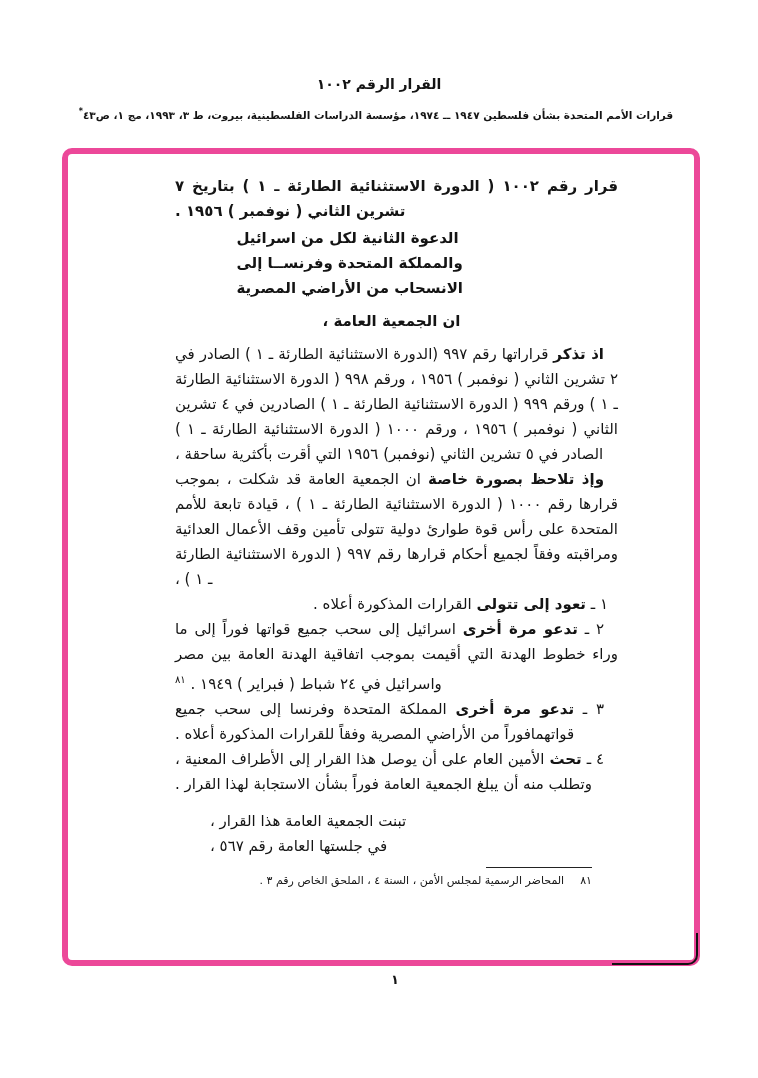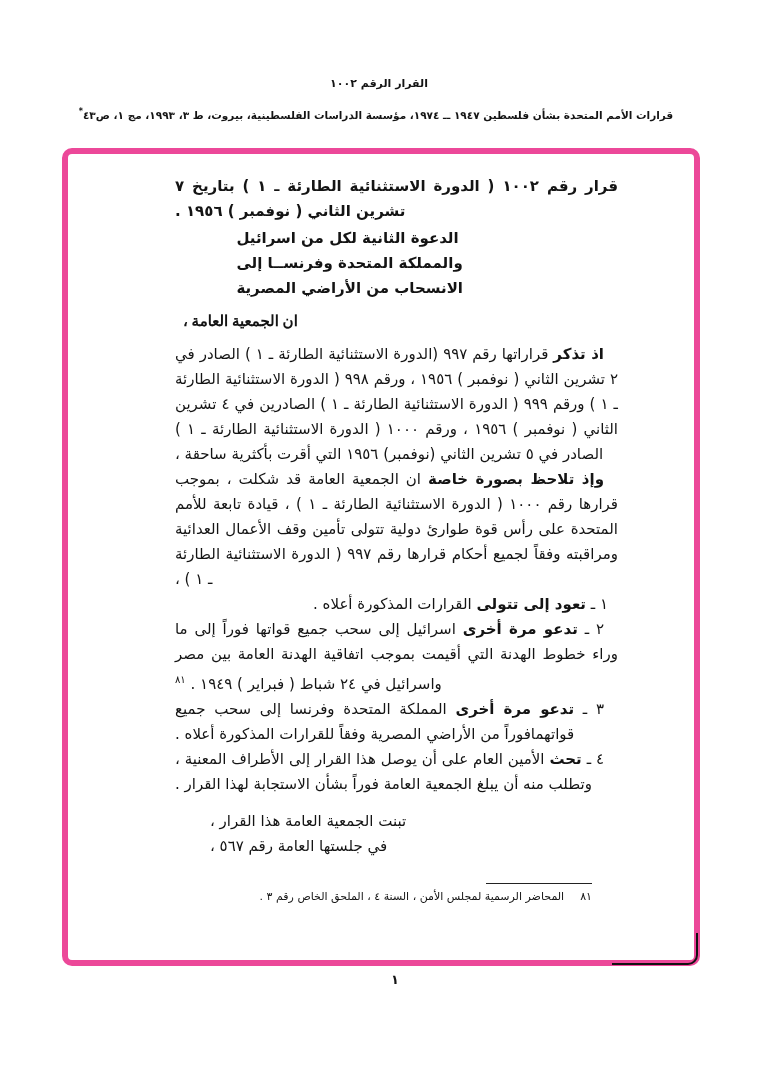--- a/index.html
+++ b/index.html
@@ -8,21 +8,21 @@
     width:758px;height:1078px;
     background:#ffffff;
     font-family:"DejaVu Sans",sans-serif;
     color:#141414;
     overflow:hidden;
   }
   
   .doc-title{
     position:absolute;top:74px;left:0;width:758px;
     text-align:center;direction:rtl;
-    font-weight:bold;font-size:11px;line-height:20px;
+    font-weight:bold;font-size:14px;line-height:20px;
   }
   .doc-source{
     position:absolute;top:104px;left:55px;right:61px;
     text-align:center;direction:rtl;
     font-weight:bold;font-size:10.5px;line-height:16px;
     white-space:nowrap;
   }
   .doc-source sup{font-size:8px;}
   
   .green-box{
@@ -52,38 +52,37 @@
     margin:0;
   }
   .subject-block{
     font-weight:bold;
     width:fit-content;
     margin:2px 155px 6px auto;
     text-align:left;
   }
   .opener{
     font-weight:bold;
-    text-align:left;text-indent:10px;
+    text-align:center;text-indent:10px;
     margin:8px;
-    font-family:Liberation Serif, serif;
   }
   .p-just{
     text-align:justify;text-align-last:left;
     text-indent:14px;margin:0;
   }
   .p-item-single{
     text-align:right;text-indent:10px;margin:0;
   }
   .b{font-weight:bold;}
   .fn-ref{font-size:10px;vertical-align:6px;}
   .adoption{
     text-align:left;padding-left:35px;margin-top:12px;
   }
   
-  .footnote-area{margin-top:24px;}
+  .footnote-area{margin-top:8px;}
   .fn-rule{
     width:106px;height:0;
     border-top:1.6px solid #222;
     margin-right:26px;margin-left:auto;
   }
   .fn-line{
     margin-top:5px;margin-right:26px;
     font-size:11px;line-height:15px;
     text-align:right;text-indent:0;
   }

